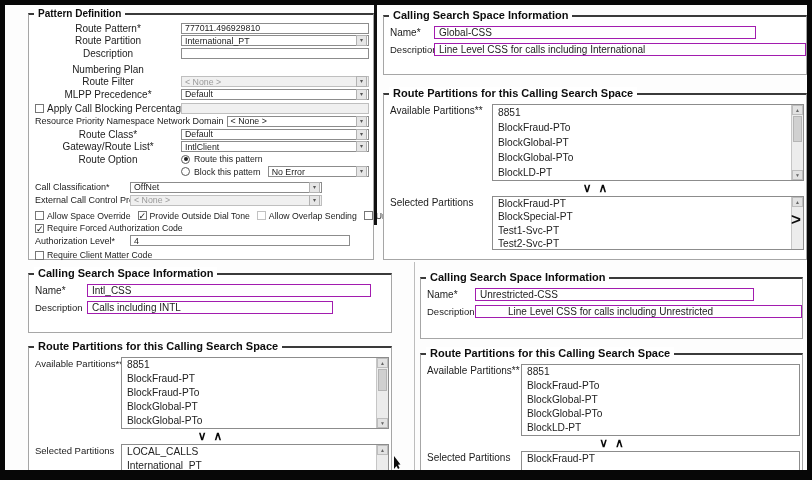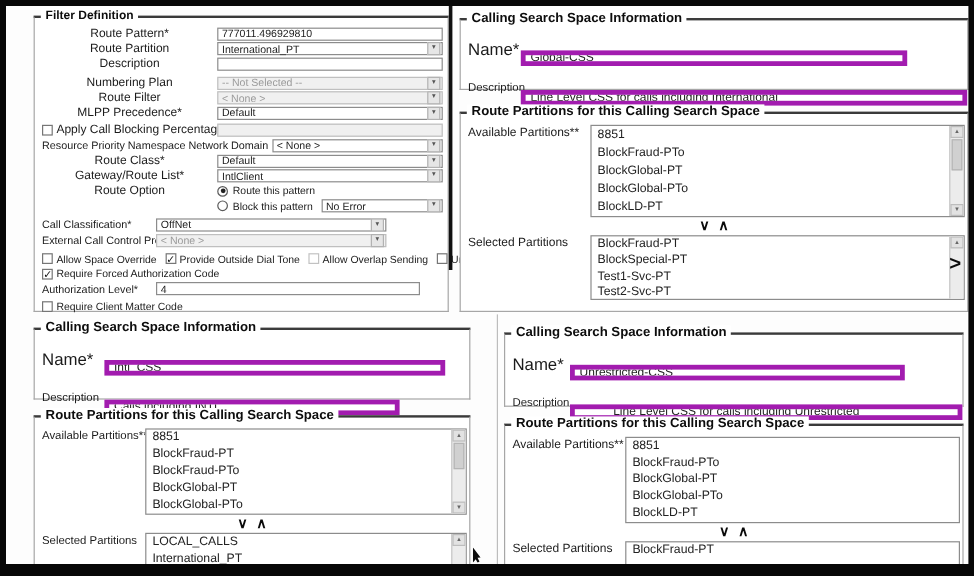--- a/index.html
+++ b/index.html
@@ -30,23 +30,23 @@
   .cb{width:9px;height:9px;border:1px solid #767676;background:#fff;margin-right:3px;flex:none;
       font-size:9px;line-height:8px;text-align:center;color:#111;box-sizing:border-box;}
   .cb.checked::after{content:"✓";}
   .cb-dim{border-color:#c2c2c2;}
   .cblbl{font-size:8.7px;color:#1b1b1b;margin-right:7px;}
   .rad{width:9px;height:9px;border:1px solid #5a5a5a;border-radius:50%;margin-right:4px;flex:none;position:relative;box-sizing:border-box;background:#fff;}
   .rad.checked::after{content:"";position:absolute;left:1.5px;top:1.5px;right:1.5px;bottom:1.5px;background:#222;border-radius:50%;}
 
   
   .frow{display:flex;align-items:center;margin:4px 0 0 6px;}
-  .flbl{flex:none;font-size:14px;color:#1b1b1b;white-space:nowrap;}
-  .finput{height:13px;border:4px solid #a21caf;background:#fff;font-size:10px;color:#222;
-          display:flex;align-items:center;padding:0 4px;box-sizing:border-box;white-space:nowrap;overflow:hidden;margin-top:16px;}
+  .flbl{flex:none;font-size:10px;color:#1b1b1b;white-space:nowrap;}
+  .finput{height:13px;border:1px solid #a21caf;background:#fff;font-size:10px;color:#222;
+          display:flex;align-items:center;padding:0 4px;box-sizing:border-box;white-space:nowrap;overflow:hidden;}
 
   
   .prow{display:flex;align-items:flex-start;margin:0 2px 0 6px;}
   .plab{flex:none;font-size:10px;color:#1b1b1b;padding-top:1px;white-space:nowrap;}
   .lb{position:relative;border:1px solid #8c8c8c;background:#fff;overflow:hidden;flex:1;min-width:0;box-sizing:border-box;}
   .lb-i{font-size:10.2px;color:#222;padding-left:5px;white-space:nowrap;line-height:14px;}
   .sb{position:absolute;top:0;right:0;bottom:0;width:11px;background:#ececec;border-left:1px solid #c6c6c6;}
   .sb .a{position:absolute;left:0;right:0;height:10px;background:#e2e2e2;border:1px solid #bdbdbd;
          color:#666;font-size:5px;line-height:8px;text-align:center;box-sizing:border-box;}
   .a.up{top:0}.a.dn{bottom:0}
@@ -60,21 +60,21 @@
   .edge-chev{position:absolute;font-size:17px;font-weight:900;color:#0c0c0c;line-height:14px;}
   .cursor{position:absolute;width:9px;height:13px;background:#0c0c0c;
           clip-path:polygon(0 0,0 100%,27% 77%,45% 100%,62% 92%,44% 68%,72% 66%);}
 </style>
 </head>
 <body>
 
 <div class="canvas">
 
   <div class="fs" style="left:28px;top:13px;width:344px;height:244px;">
-    <div class="legend leg-sm">Filter Definition</div>
+    <div class="legend leg-sm">Pattern Definition</div>
     <div class="pdrows">
 
       <div class="pr">
         <span class="pl">Route Pattern*</span>
         <div class="ctl">
             <div class="ti">777011.496929810</div>
           </div>
       </div>
 
       <div class="pr">
@@ -91,26 +91,20 @@
         <span class="pl">Description</span>
         <div class="ctl">
             <div class="ti"></div>
           </div>
       </div>
 
       <div class="sp3"></div>
 
       <div class="pr">
         <span class="pl">Numbering Plan</span>
-        <div class="ctl">
-            <div class="sel dis">
-              <span>-- Not Selected --</span>
-              <span class="dd">▾</span>
-            </div>
-          </div>
       </div>
 
       <div class="pr">
         <span class="pl">Route Filter</span>
         <div class="ctl">
             <div class="sel dis">
               <span>&lt; None &gt;</span>
               <span class="dd">▾</span>
             </div>
           </div>

